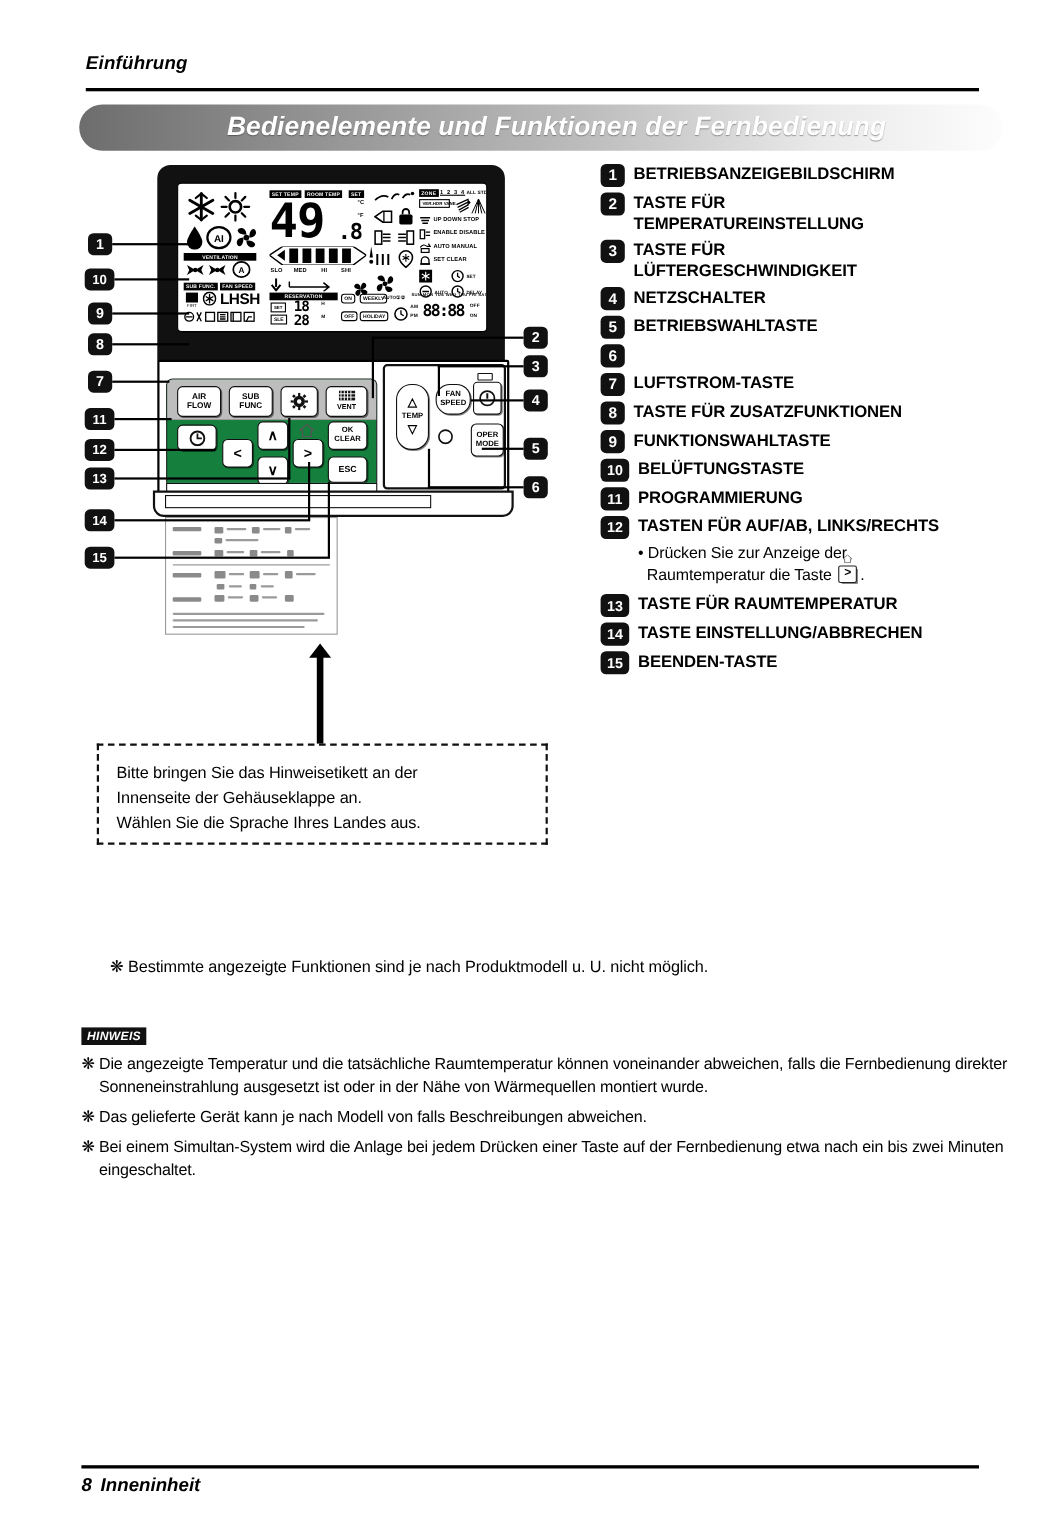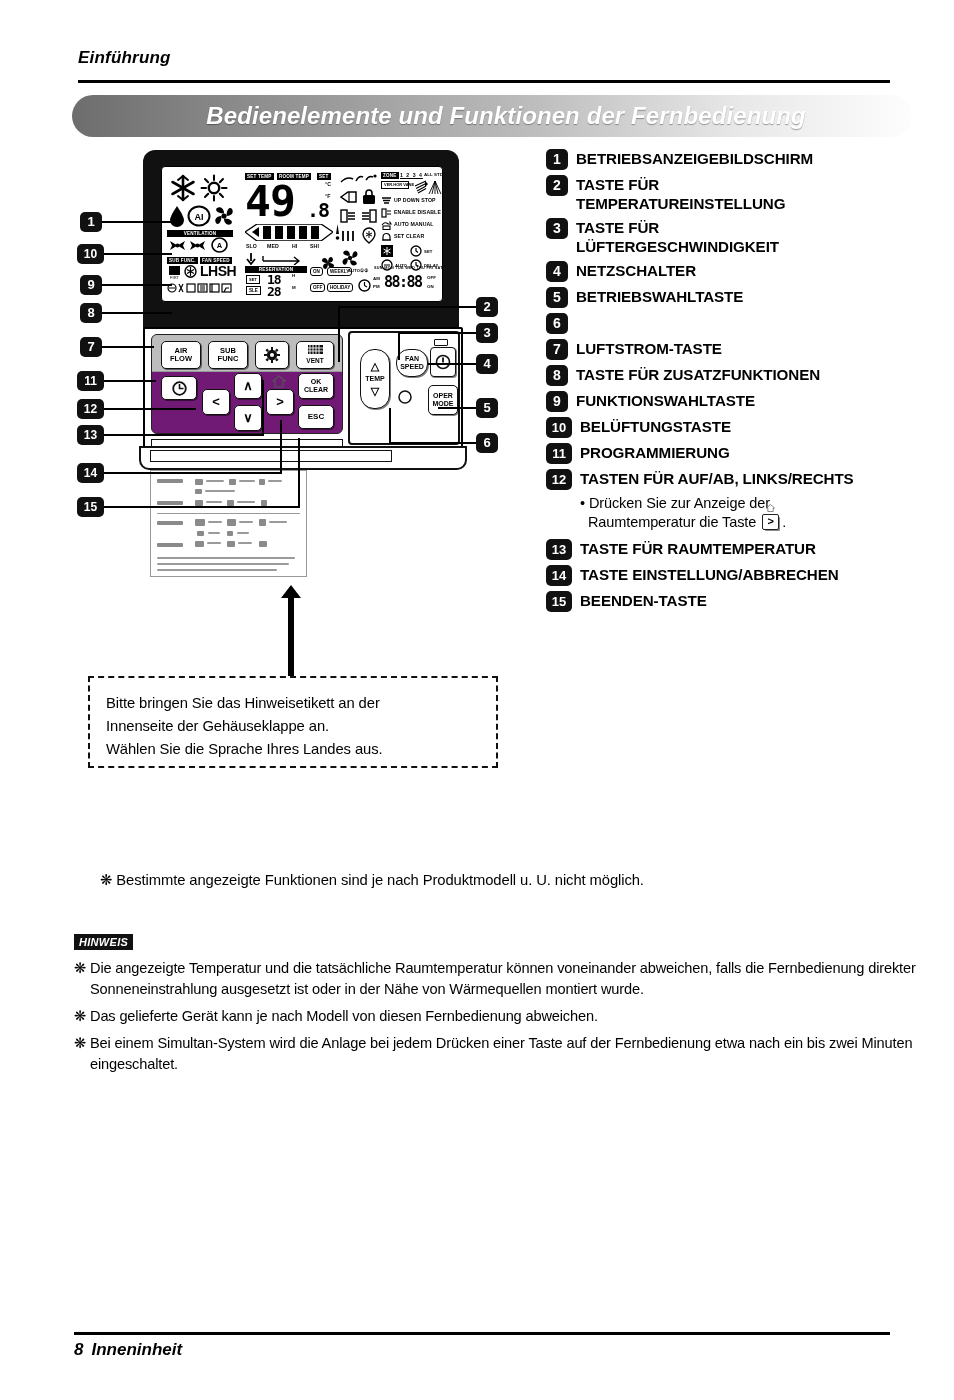--- a/index.html
+++ b/index.html
@@ -86,22 +86,22 @@
     font-family:"DejaVu Sans Mono",monospace;font-weight:bold;
     color:#000;letter-spacing:-1px;
   }
 
   
   .body-low{
     position:absolute;left:143px;top:327px;width:316px;height:120px;
     background:#fff;border:2px solid #000;border-radius:2px;
   }
   .btnpanel{
-    position:absolute;left:6px;top:5px;width:190px;height:98px;
-    background:#701a75;border:1.5px solid #222;border-radius:6px;
+    position:absolute;left:6px;top:15px;width:190px;height:98px;
+    background:#15803d;border:1.5px solid #222;border-radius:6px;
   }
   .btnpanel .row-top{
     position:absolute;left:0;top:0;width:100%;height:36px;background:#bdbdbd;
     border-radius:5px 5px 0 0;border-bottom:1px solid #999;
   }
   .kb{
     position:absolute;background:#fff;border:1.6px solid #111;border-radius:5px;
     font-size:7.5px;font-weight:bold;line-height:8.5px;text-align:center;
     display:flex;flex-direction:column;align-items:center;justify-content:center;
     box-shadow:1px 1px 0 rgba(0,0,0,.5);
@@ -730,21 +730,21 @@
   <div class="star-note">❋  Bestimmte angezeigte Funktionen sind je nach Produktmodell u. U. nicht möglich.</div>
 
   <div class="hinweis-tag">HINWEIS</div>
   <div class="notes">
     <div class="note">
       <div class="sym">❋</div>
       <div class="txt">Die angezeigte Temperatur und die tatsächliche Raumtemperatur können voneinander abweichen, falls die Fernbedienung direkter Sonneneinstrahlung ausgesetzt ist oder in der Nähe von Wärmequellen montiert wurde.</div>
     </div>
     <div class="note">
       <div class="sym">❋</div>
-      <div class="txt">Das gelieferte Gerät kann je nach Modell von diesen Fernbedienung abweichen.</div>
+      <div class="txt">Das gelieferte Gerät kann je nach Modell von falls Beschreibungen abweichen.</div>
     </div>
     <div class="note">
       <div class="sym">❋</div>
       <div class="txt">Bei einem Simultan-System wird die Anlage bei jedem Drücken einer Taste auf der Fernbedienung etwa nach ein bis zwei Minuten eingeschaltet.</div>
     </div>
   </div>
 
   <div class="footrule"></div>
   <div class="footer">
     <span class="pg">8</span><span>Inneninheit</span>

